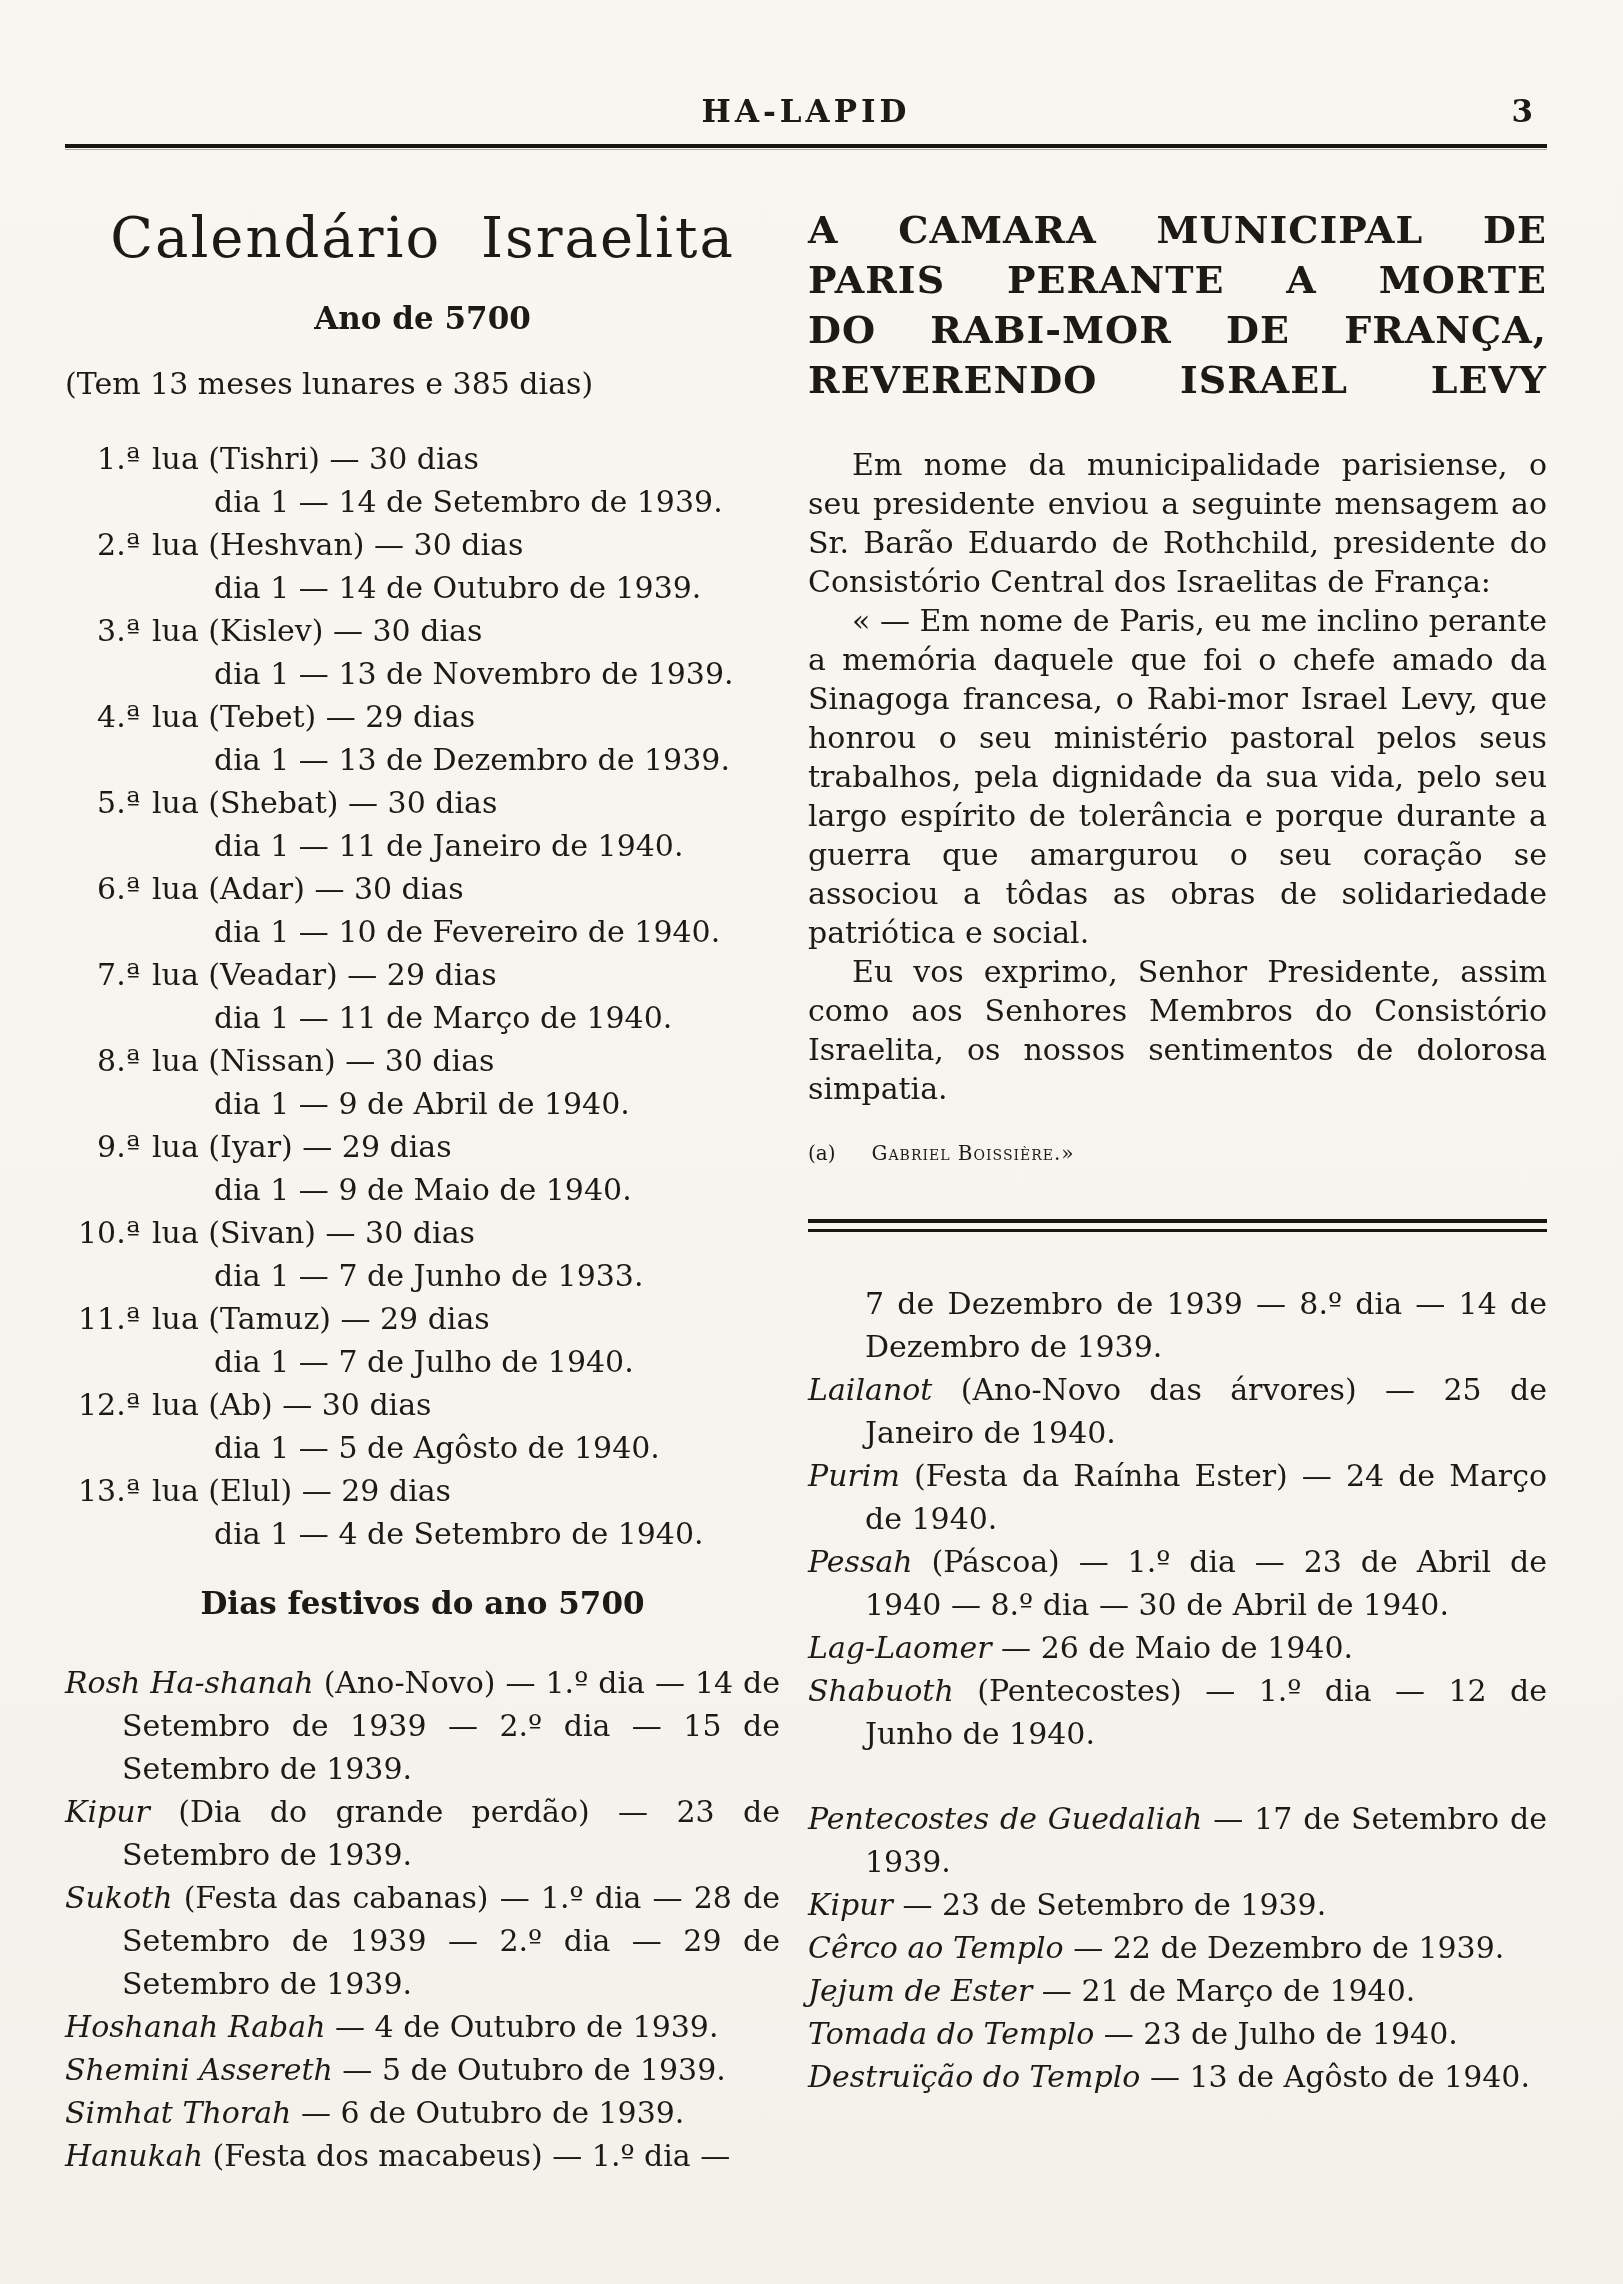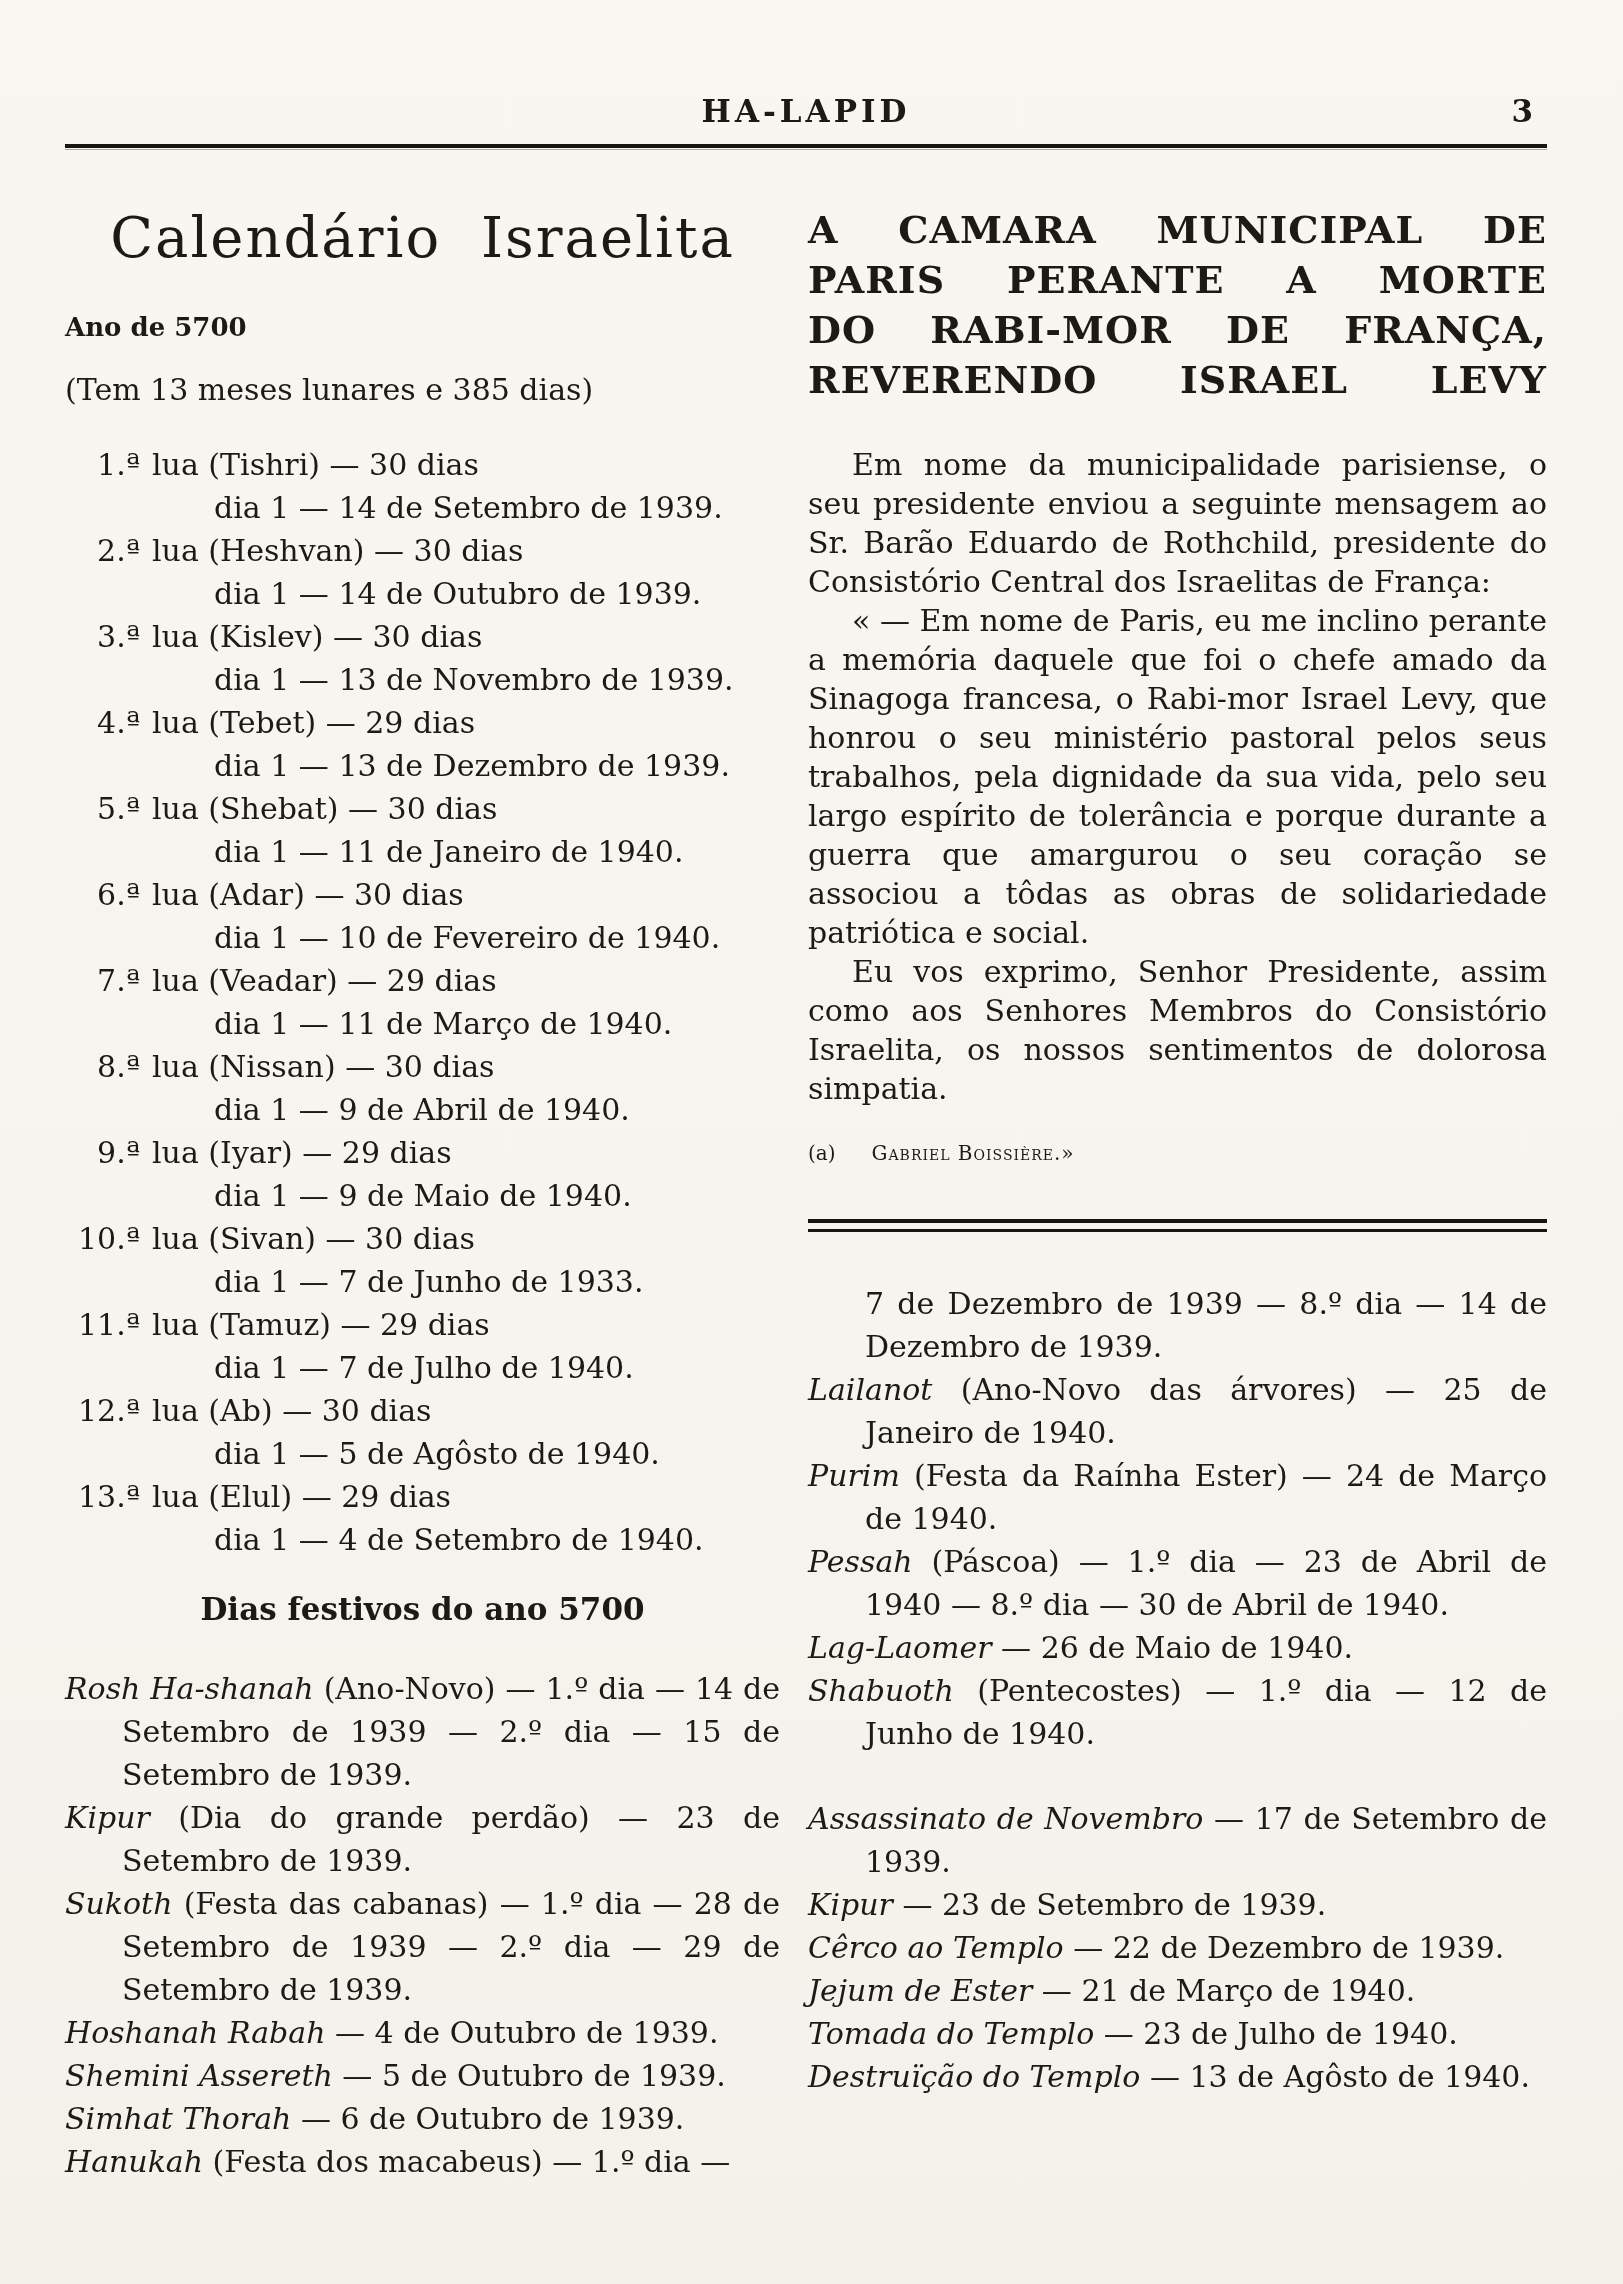--- a/index.html
+++ b/index.html
@@ -38,22 +38,22 @@
   .col-left  { width: 715px; flex: none; }
   .col-right { flex: 1; min-width: 0; }
 
   
   .cal-title {
     margin: 0; font-size: 56px; font-weight: normal;
     letter-spacing: 2px; word-spacing: 20px;
     text-align: center; white-space: nowrap;
   }
   .cal-year {
-    margin-top: 42px; 
-    font-size: 26px; font-weight: bold;
+    margin-top: 30px; text-align: center;
+    font-size: 31px; font-weight: bold;
   }
   .cal-note {
     margin-top: 30px; text-align: left;
     font-size: 30px;
   }
   .months { margin-top: 36px; font-size: 30px; line-height: 43px; }
   .m-ord {
     display: inline-block; width: 75px;
     text-align: right; margin-right: 12px;
   }
@@ -210,21 +210,21 @@
         <div class="entry cont"><span class="e-name"></span><span>7 de Dezembro de 1939 — 8.º dia — 14 de Dezembro de 1939.</span></div>
         <div class="entry"><span class="e-name">Lailanot</span><span> (Ano-Novo das árvores) — 25 de Janeiro de 1940.</span></div>
         <div class="entry"><span class="e-name">Purim</span><span> (Festa da Raínha Ester) — 24 de Março de 1940.</span></div>
         <div class="entry"><span class="e-name">Pessah</span><span> (Páscoa) — 1.º dia — 23 de Abril de 1940 — 8.º dia — 30 de Abril de 1940.</span></div>
         <div class="entry"><span class="e-name">Lag-Laomer</span><span> — 26 de Maio de 1940.</span></div>
         <div class="entry"><span class="e-name">Shabuoth</span><span> (Pentecostes) — 1.º dia — 12 de Junho de 1940.</span></div>
       </div>
 
 
       <div class="entries r-entries">
-        <div class="entry"><span class="e-name">Assassinato de Novembro</span><span> — 17 de Setembro de 1939.</span></div>
+        <div class="entry"><span class="e-name">Pentecostes de Guedaliah</span><span> — 17 de Setembro de 1939.</span></div>
         <div class="entry"><span class="e-name">Kipur</span><span> — 23 de Setembro de 1939.</span></div>
         <div class="entry"><span class="e-name">Cêrco ao Templo</span><span> — 22 de Dezembro de 1939.</span></div>
         <div class="entry"><span class="e-name">Jejum de Ester</span><span> — 21 de Março de 1940.</span></div>
         <div class="entry"><span class="e-name">Tomada do Templo</span><span> — 23 de Julho de 1940.</span></div>
         <div class="entry"><span class="e-name">Destruïção do Templo</span><span> — 13 de Agôsto de 1940.</span></div>
       </div>
     </section>
 
   </main>
 </div>

